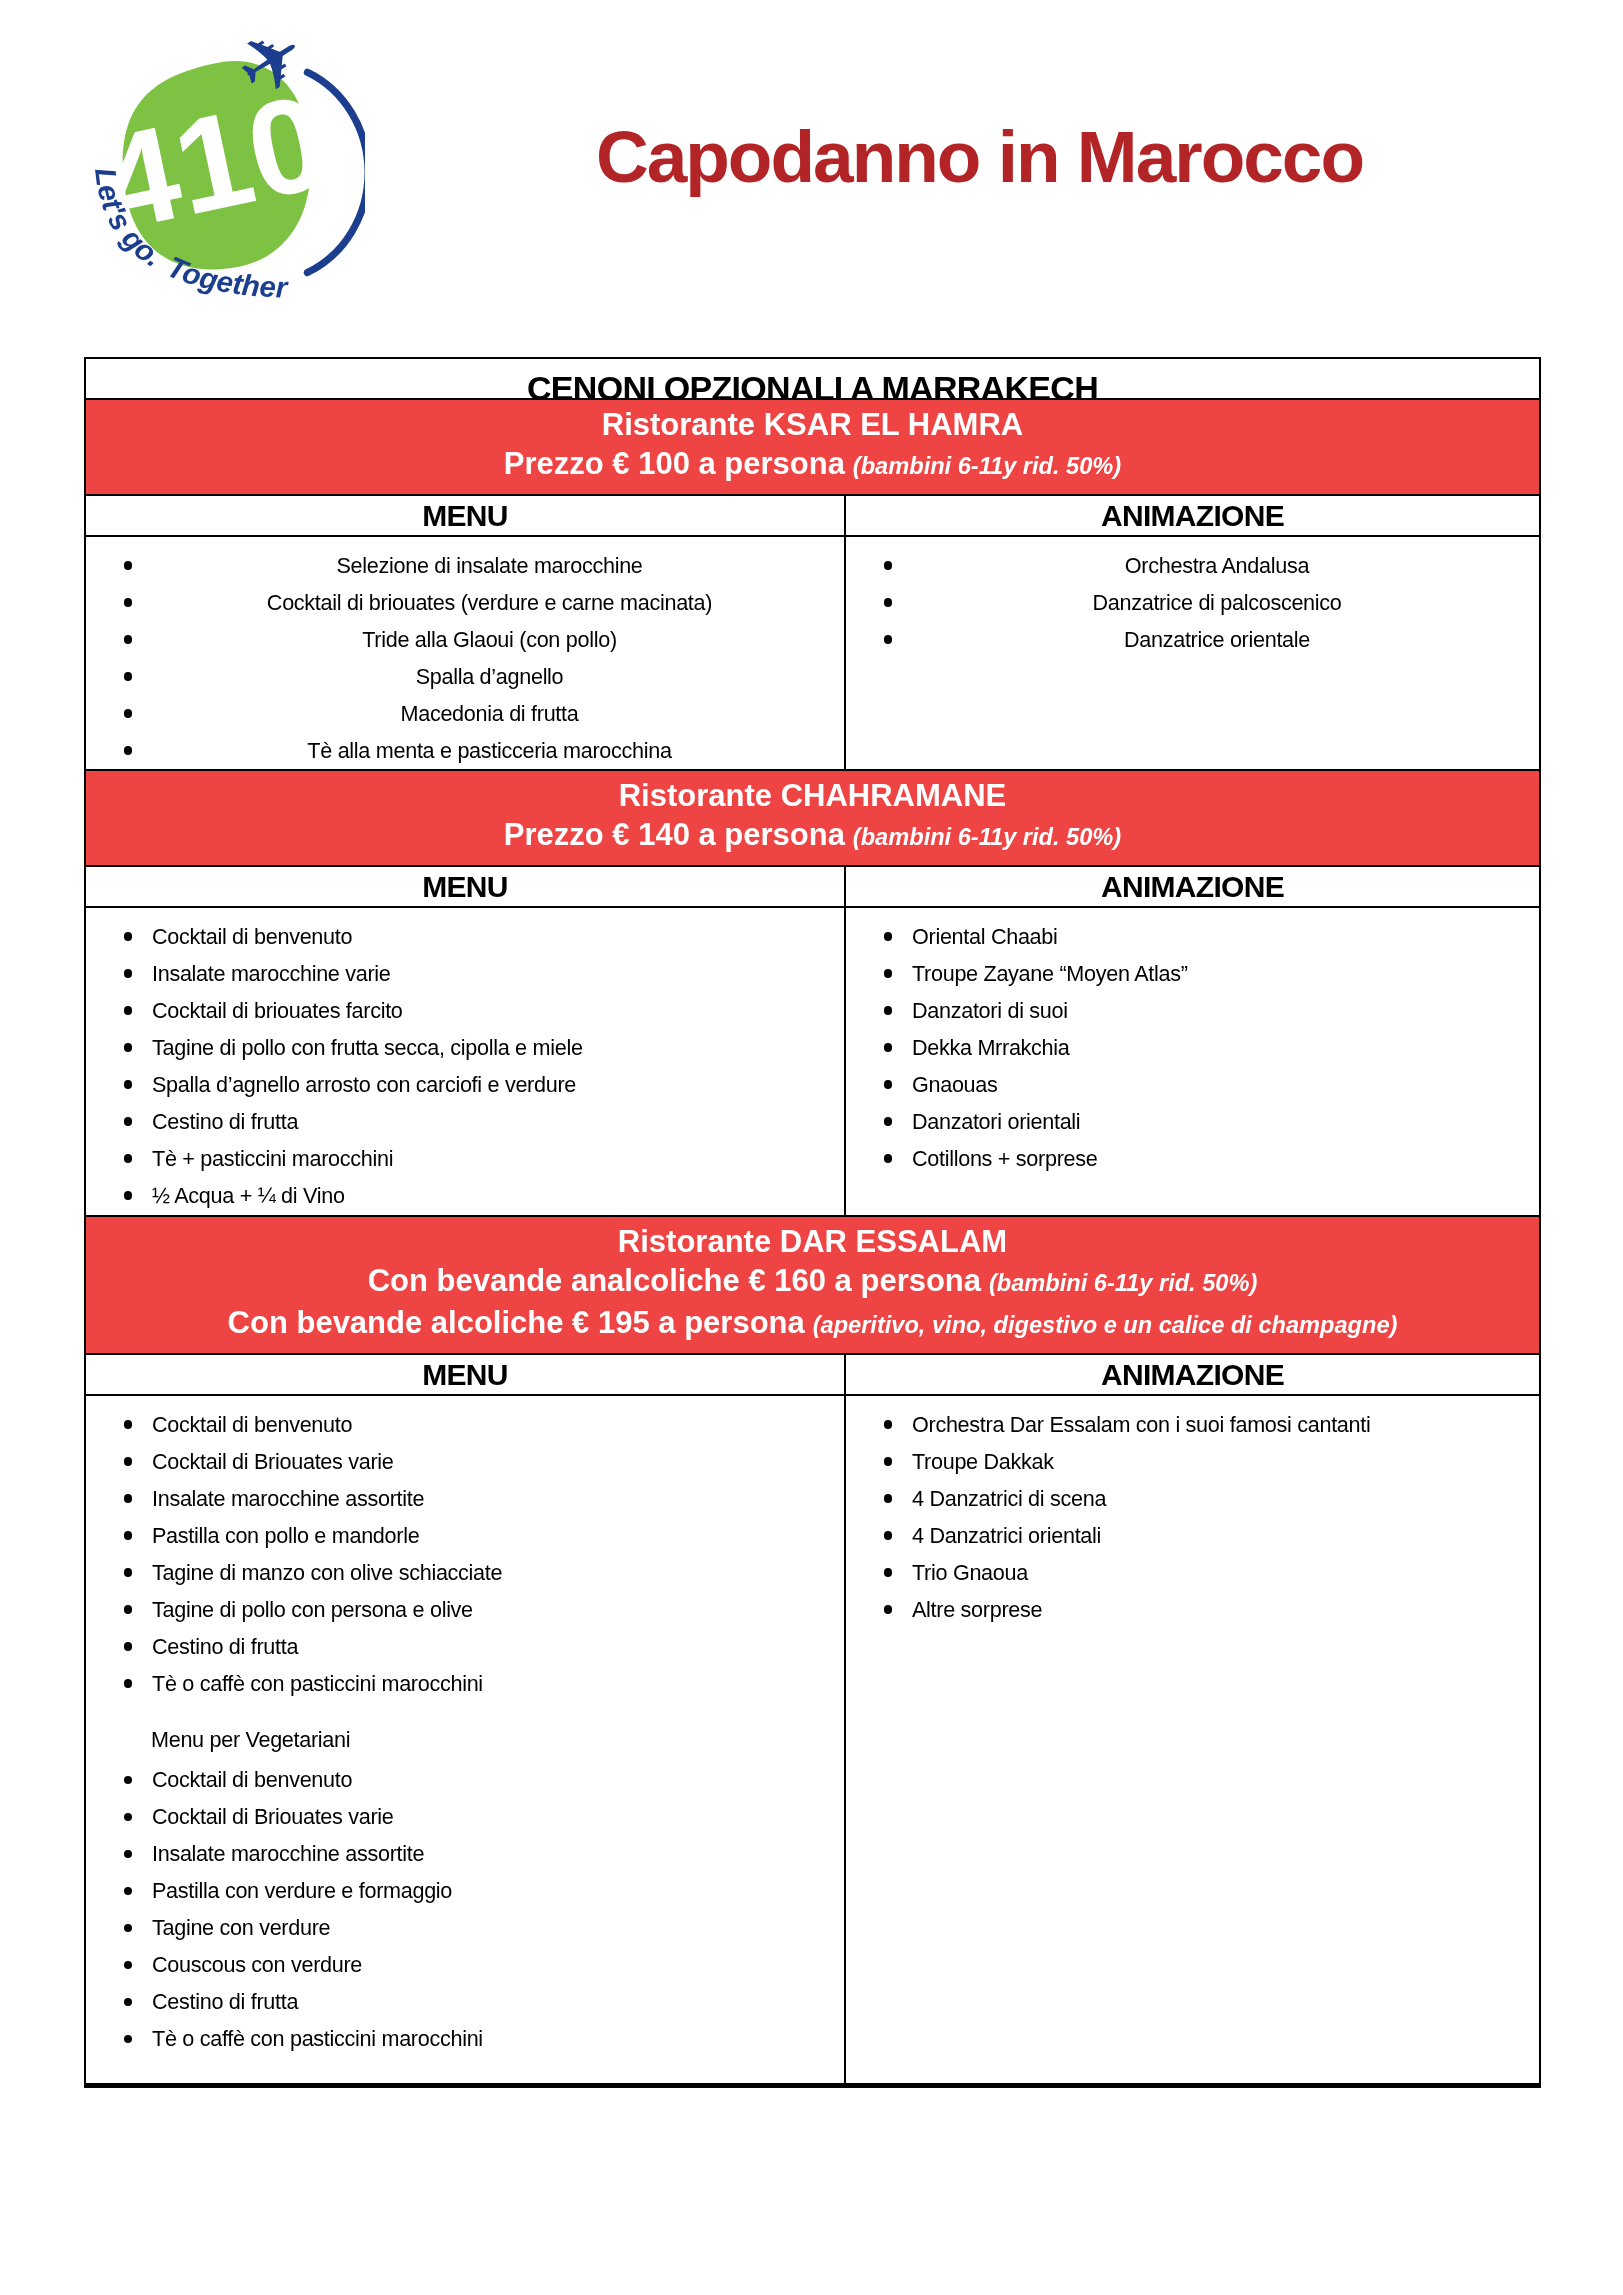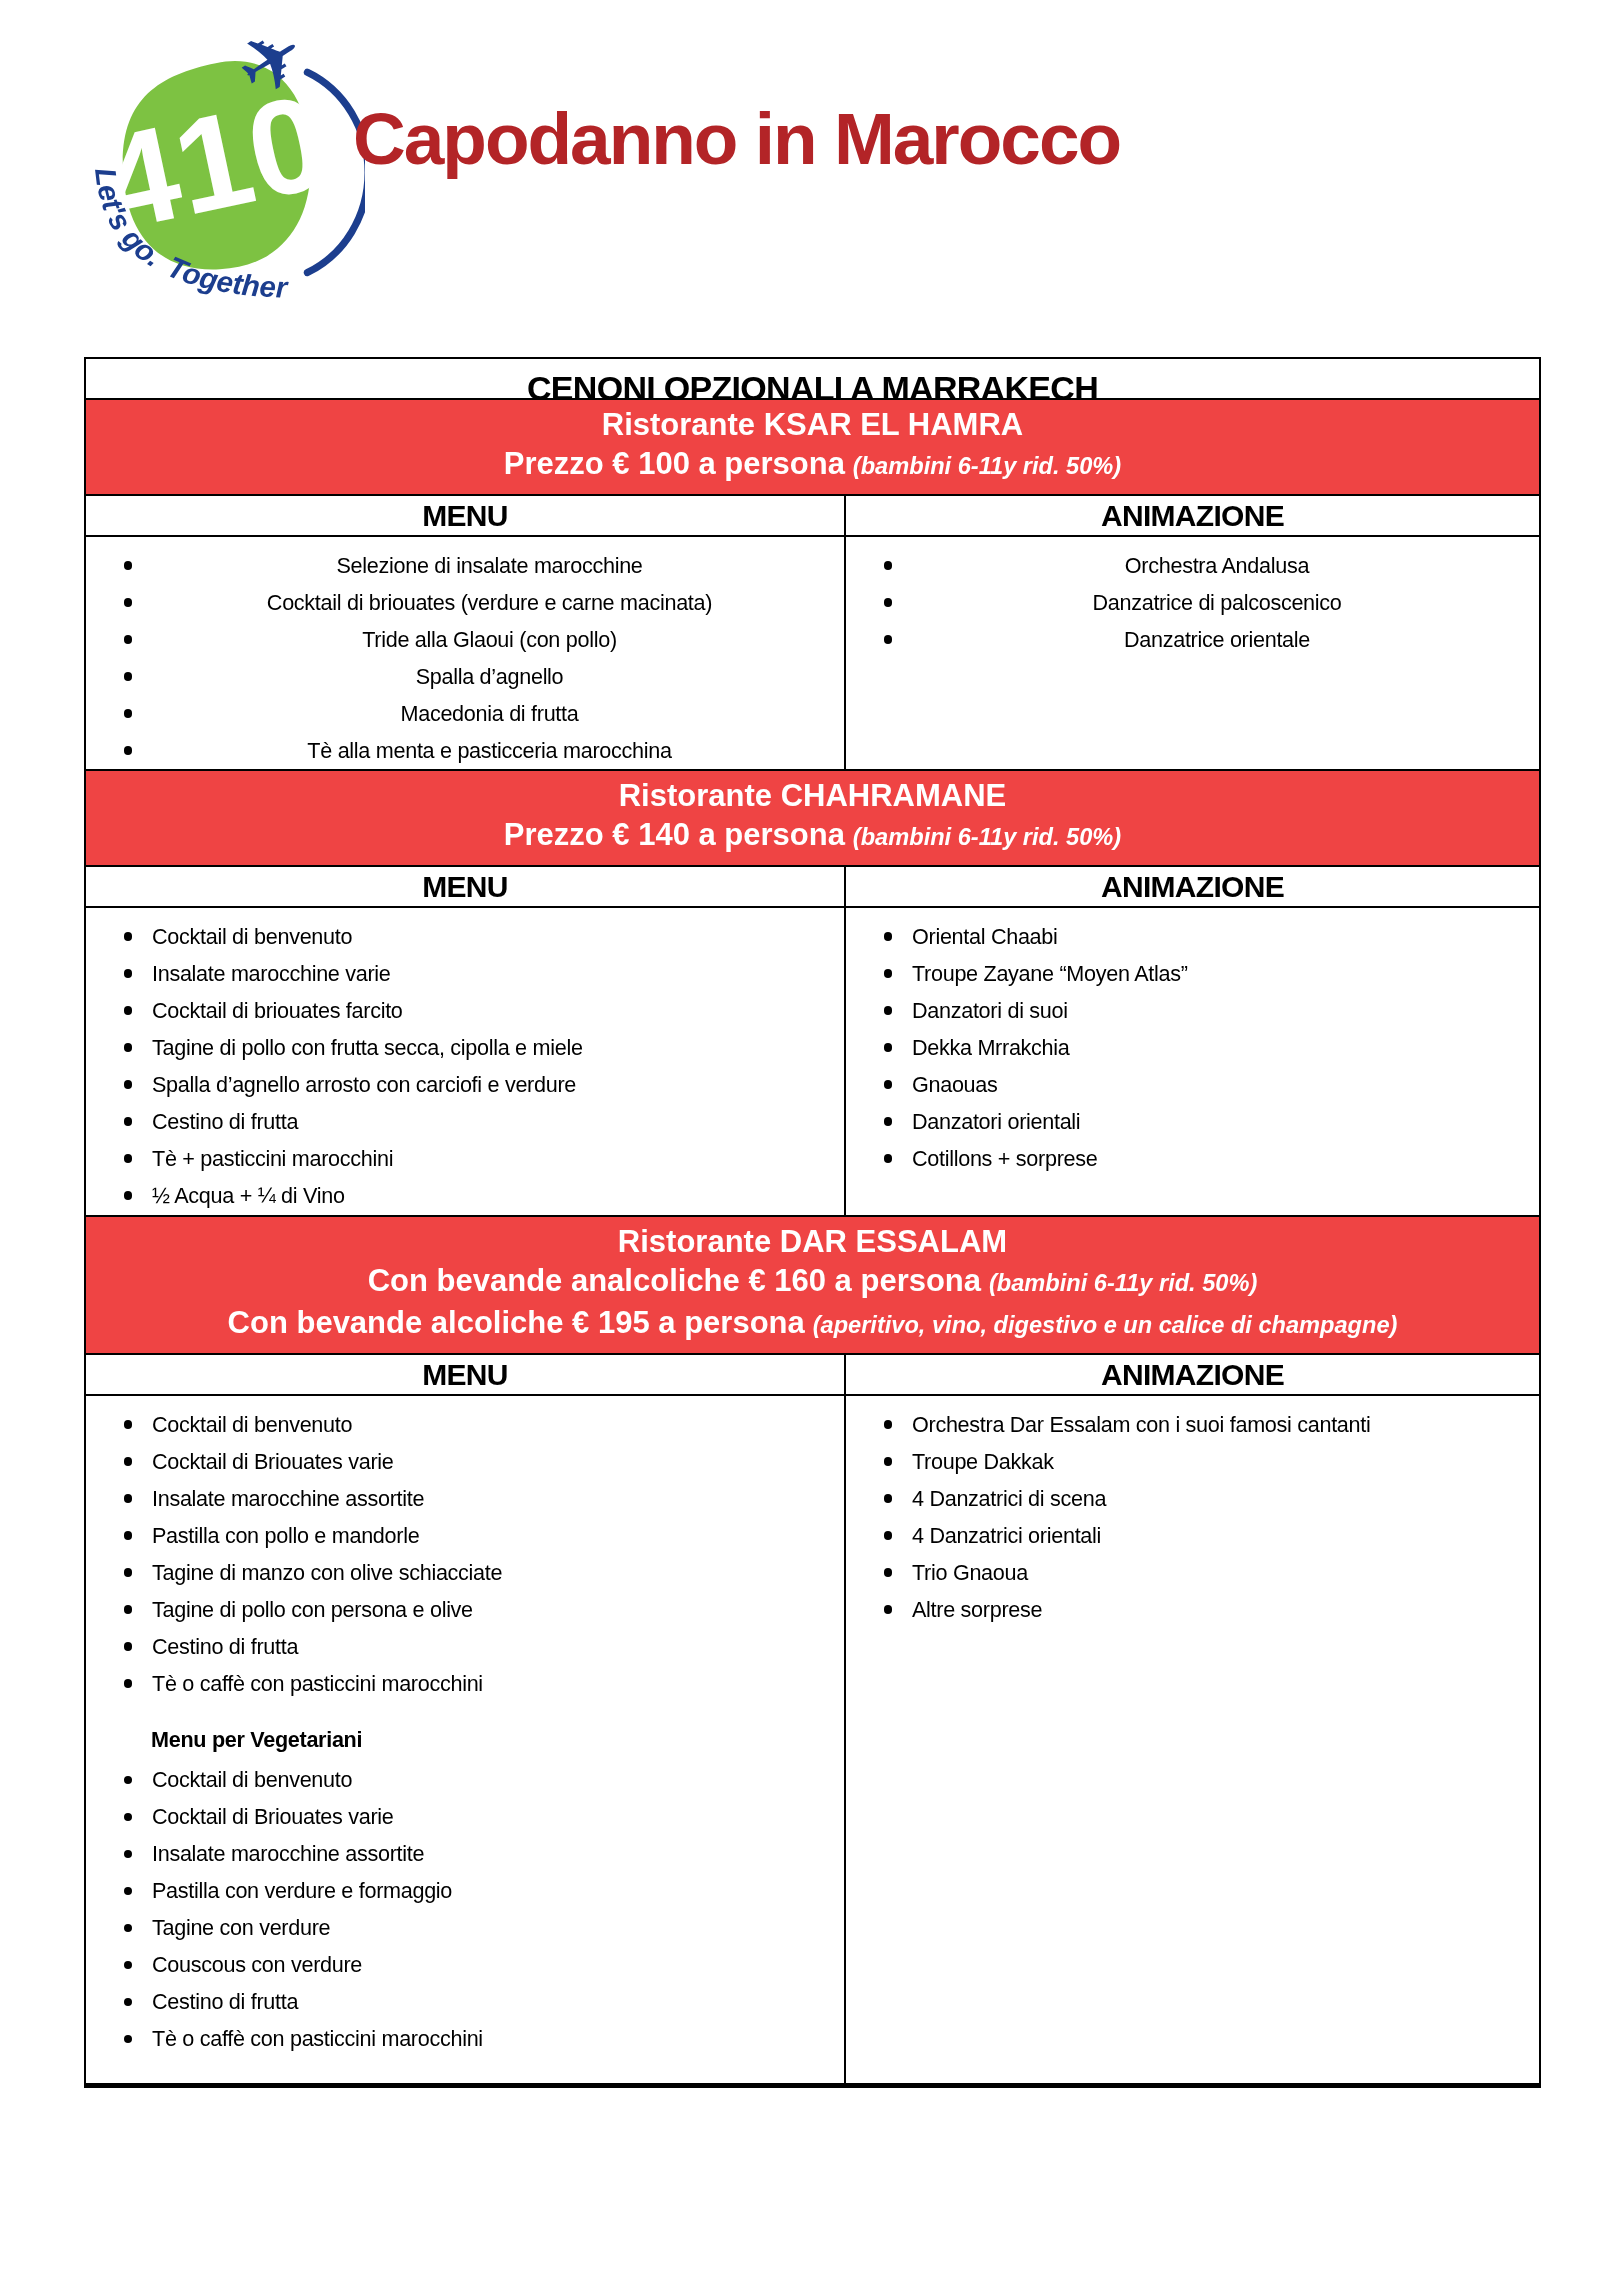--- a/index.html
+++ b/index.html
@@ -9,22 +9,22 @@
     width:1623px; height:2295px;
     background:#ffffff;
     font-family:"Liberation Sans", sans-serif;
     color:#000;
     overflow:hidden;
   }
 
   
   .logo-wrap { position:absolute; left:77px; top:11.8px; width:288px; height:298px; }
   .page-title {
-    position:absolute; left:353px; top:97px; width:1253px;
-    text-align:left;
+    position:absolute; left:353px; top:115px; width:1253px;
+    text-align:center;
     font-size:73px; font-weight:bold; letter-spacing:-2px;
     color:#B32427;
     white-space:nowrap;
   }
 
   
   .doc-table {
     position:absolute; left:84px; top:357px; width:1457px;
     border:2.6px solid #000; border-bottom-width:5.9px;
     background:#fff;
@@ -61,21 +61,21 @@
   ul.blist li {
     position:relative; padding-left:37px;
     font-size:21.6px; line-height:26px; letter-spacing:-0.3px;
     margin-bottom:11px; white-space:nowrap;
   }
   ul.blist li::before {
     content:""; position:absolute; left:8.5px; top:8.5px;
     width:8.5px; height:8.5px; border-radius:50%; background:#000;
   }
   .veg-title {
-    font-size:21.6px; font-weight:bold; letter-spacing:-0.3px;
+    font-size:21.6px; font-weight:normal; letter-spacing:-0.3px;
     margin:30px 0 14.4px 65px; line-height:26px;
   }
   ul.blist.compact { padding-top:0; }
 </style>
 </head>
 <body>
 
 <div class="page">
 
   <div class="logo-wrap">

